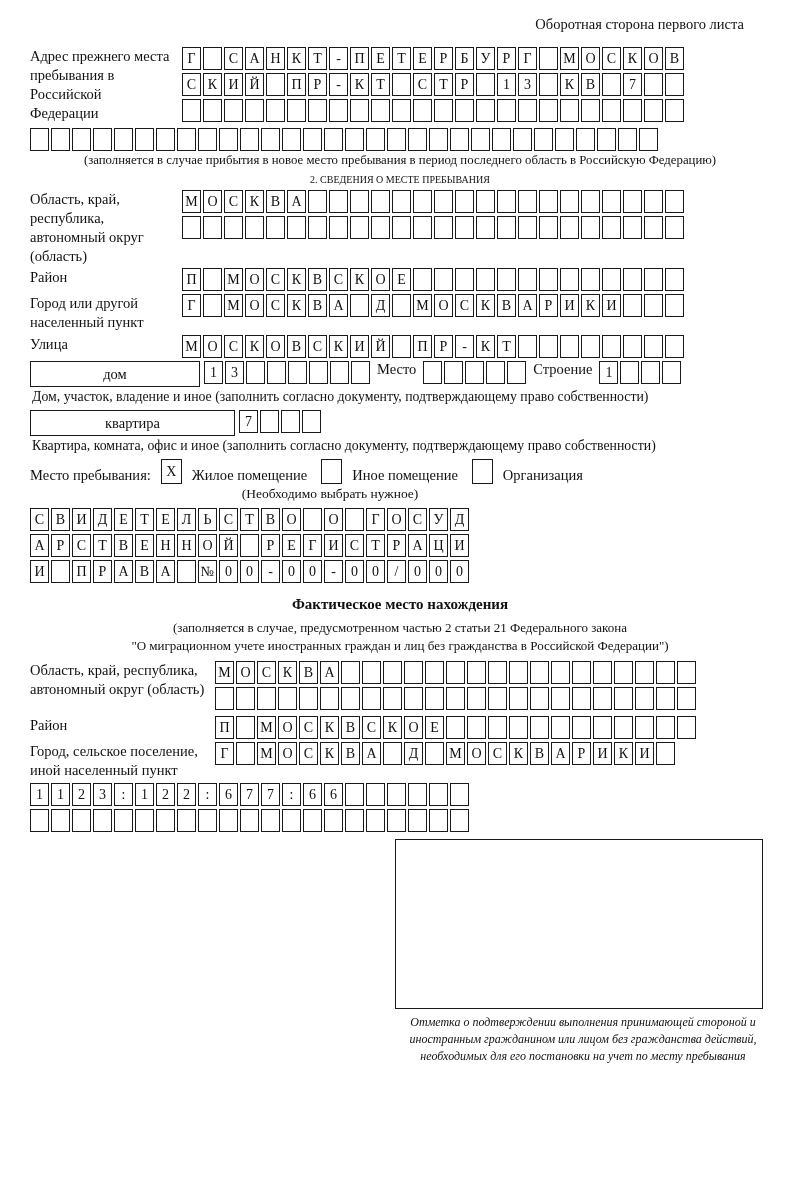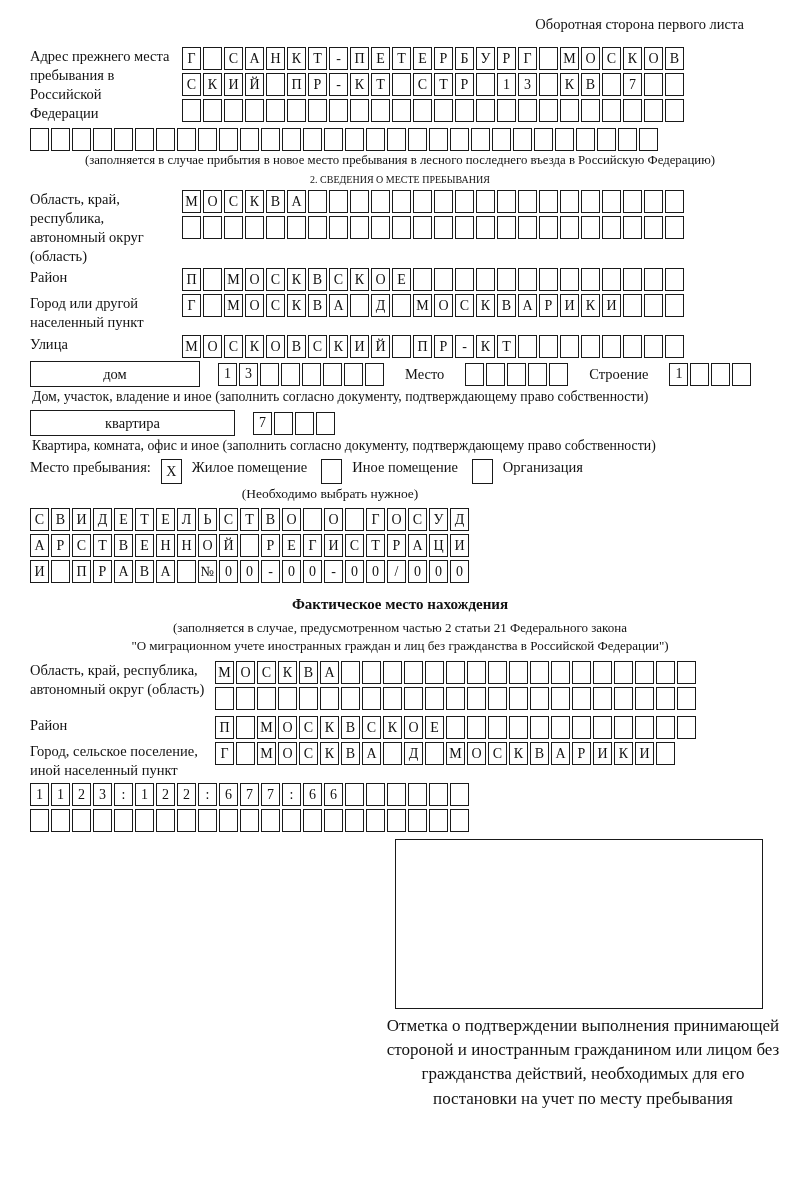--- a/index.html
+++ b/index.html
@@ -26,53 +26,53 @@
     flex: 0 0 auto;
     width: 19px; height: 23px;
     border: 1.6px solid #1a1a1a;
     display: flex; align-items: center; justify-content: center;
     font-size: 14px; line-height: 1;
   }
 
   .note { text-align: center; font-size: 12.8px; margin: 2px 0 4px 0; }
   .sec-title { text-align: center; font-weight: normal; font-size: 10px; margin: 6px 0 5px 0; }
 
-  .house-row, .apt-row { display: flex; align-items: center; gap: 18px; margin-bottom: 2px; }
+  .house-row, .apt-row { display: flex; align-items: flex-start; gap: 4px; margin-bottom: 2px; }
   .widebox {
     height: 26px; border: 1.6px solid #1a1a1a;
     display: flex; align-items: center; justify-content: center;
     font-size: 14.5px;
   }
   .dombox { width: 170px; }
   .kvbox  { width: 205px; }
   .inline-lbl { font-size: 14.5px; margin: 0 3px; }
   .left-note { font-size: 13.8px; margin: 1px 0 5px 2px; }
 
-  .stay-row { display: flex; align-items: flex-start; font-size: 14.5px; margin-top: 4px; }
+  .stay-row { display: flex; align-items: flex-end; font-size: 14.5px; margin-top: 4px; }
   .chk {
     width: 21px; height: 25px; border: 1.6px solid #1a1a1a;
     display: flex; align-items: center; justify-content: center;
     font-size: 14px; flex: 0 0 auto;
   }
   .stay-row .opt-label { margin: 0 14px 0 10px; }
   .stay-row .first-label { margin-right: 10px; }
   .stay-hint { font-size: 13.5px; margin: 2px 0 6px 150px; width: 300px; text-align: center; }
 
   .fact-title { text-align: center; font-weight: bold; font-size: 15px; margin: 10px 0 6px 0; }
   .fact-note { text-align: center; font-size: 13px; line-height: 1.4; }
   .fact-notes { margin-bottom: 6px; }
 
   .stamp-box {
     width: 368px; height: 170px;
     border: 1.7px solid #1a1a1a;
     margin: 4px 0 0 365px;
   }
   .stamp-caption {
     width: 410px; margin: 5px 0 0 348px;
-    text-align: center; font-size: 17px; line-height: 1.42;
+    text-align: center; font-size: 12px; line-height: 1.42; font-style: italic;
   }
   .mt6 { margin-top: 6px; }
 </style>
 </head>
 <body>
 
 <div class="corner">Оборотная сторона первого листа</div>
 
 <div class="row">
   <div class="lbl w152">Адрес прежнего места пребывания в Российской Федерации</div>
@@ -182,21 +182,21 @@
     <span class="cell"></span>
     <span class="cell"></span>
     <span class="cell"></span>
     <span class="cell"></span>
     <span class="cell"></span>
     <span class="cell"></span>
     <span class="cell"></span>
     <span class="cell"></span>
     <span class="cell"></span>
   </div>
-<div class="note">(заполняется в случае прибытия в новое место пребывания в лесного последнего въезда в Российскую Федерацию)</div>
+<div class="note">(заполняется в случае прибытия в новое место пребывания в период последнего область в Российскую Федерацию)</div>
 
 <div class="sec-title">2. СВЕДЕНИЯ О МЕСТЕ ПРЕБЫВАНИЯ</div>
 
 <div class="row">
   <div class="lbl w152">Область, край, республика, автономный округ (область)</div>
   <div class="rows">
     <div class="cells">
         <span class="cell">М</span>
         <span class="cell">О</span>
         <span class="cell">С</span>

